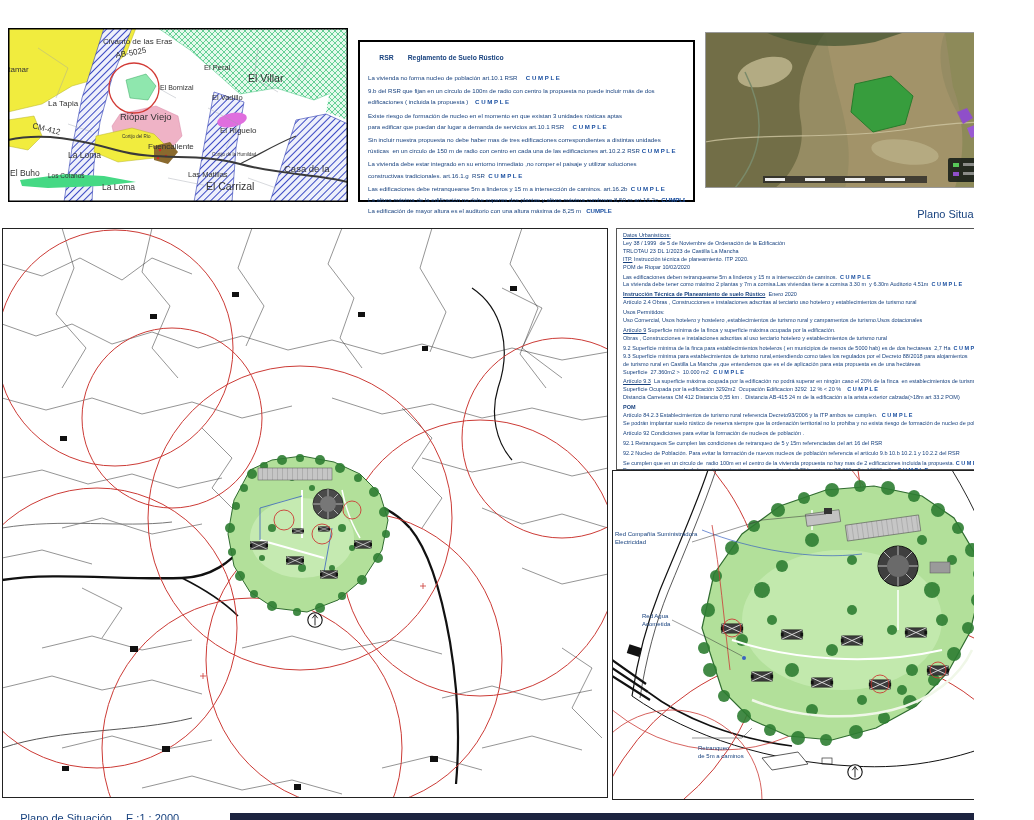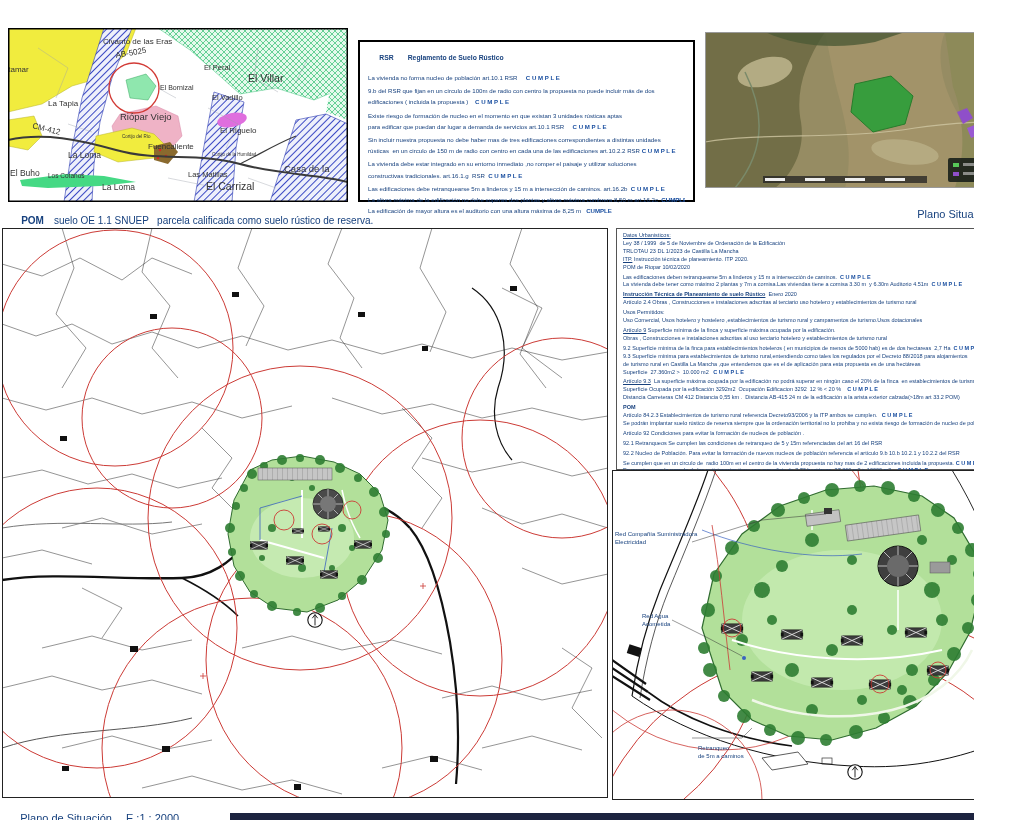--- a/index.html
+++ b/index.html
@@ -113,23 +113,20 @@
       <text x="40" y="150" font-size="6.5">Los Cotanos</text>
       <text x="94" y="162" font-size="8.5">La Loma</text>
       <text x="204" y="128" font-size="4.5">Cortijo de la Humildad</text>
       <text x="180" y="149" font-size="7.5">Las Matillas</text>
       <text x="198" y="162" font-size="10.5">El Carrizal</text>
       <text x="276" y="144" font-size="9.5">Casa de la</text>
     </g>
     <rect x="0.75" y="0.75" width="338.5" height="172.5" fill="none" stroke="#000" stroke-width="1.5"></rect>
   </svg>
 
-  <div class="pom-caption" style="left:10px;top:204px">
-    <b>POM</b><span>suelo OE 1.1 SNUEP   parcela calificada como suelo rústico de reserva.</span>
-  </div>
 
   <div class="box rsr-box" style="left:358px;top:40px;width:337px;height:162px">
     <div class="rsr-title">
       <span>RSR</span><span class="t2">Reglamento de Suelo Rústico</span>
     </div>
     <div class="rsr-lines">
         <div class="tl"><span>La vivienda no forma nucleo de población art.10.1 RSR</span><span class="cum">     C U M P L E</span></div>
         <div class="tl" style="margin-top: 2px;"><span>9.b del RSR que fijan en un círculo de 100m de radio con centro la propuesta no puede incluir más de dos</span></div>
         <div class="tl"><span>edificaciones ( incluida la propuesta )</span><span class="cum">    C U M P L E</span></div>
         <div class="tl" style="margin-top: 2px;"><span>Existe riesgo de formación de nucleo en el momento en que existan 3 unidades rústicas aptas</span></div>

